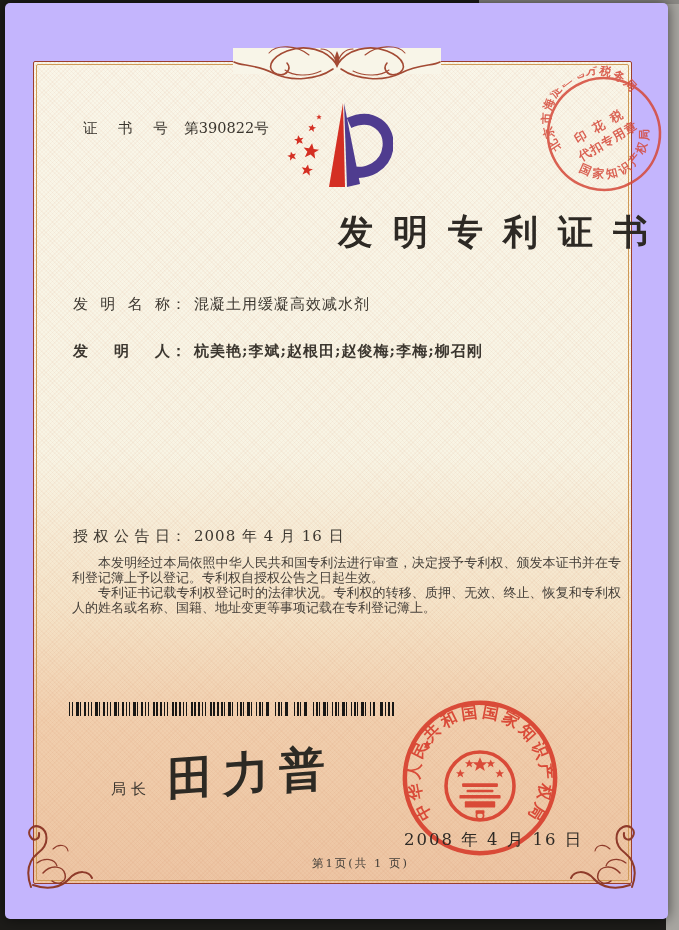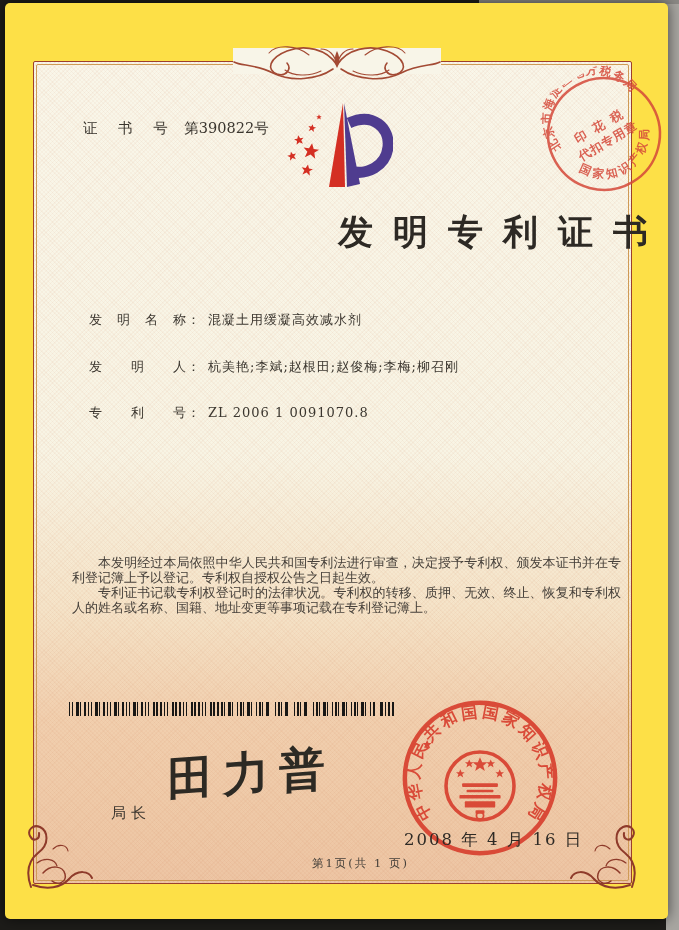--- a/index.html
+++ b/index.html
@@ -5,21 +5,21 @@
   html,body{margin:0;padding:0;}
   body{
     width:679px;height:930px;position:relative;overflow:hidden;
     background:#1d1c19;
     font-family:"DejaVu Serif","Liberation Serif",serif;
   }
   .scan-strip-right{position:absolute;right:0;top:0;width:13px;height:100%;background:#a8a6a1;}
   .scan-strip-top{position:absolute;right:0;top:0;width:200px;height:4px;background:#8b8985;}
   .paper{
     position:absolute;left:5px;top:3px;width:663px;height:916px;
-    background:#fde047;border-radius:5px;
+    background:#c4b5fd;border-radius:5px;
     box-shadow:0 0 14px rgba(0,0,0,.6);
   }
   
   .frame{
     position:absolute;left:28px;top:58px;width:597px;height:821px;
     border:1.5px solid #9c3f2c;border-radius:2px;
     background:
       repeating-linear-gradient(45deg, rgba(195,105,62,.05) 0 1px, rgba(0,0,0,0) 1px 3px),
       repeating-linear-gradient(-45deg, rgba(195,105,62,.05) 0 1px, rgba(0,0,0,0) 1px 3px),
       linear-gradient(180deg,#f9f6e9 0%,#f8f4e4 48%,#f5e4c9 66%,#f1cfae 80%,#eec8a6 94%,#edc5a4 100%);
@@ -32,41 +32,41 @@
   .corner-bl{left:18px;bottom:26px;}
   .corner-br{right:28px;bottom:26px;transform:scaleX(-1);}
 
   .cert-no{position:absolute;left:78px;top:116px;font-size:14.5px;color:#3a352e;z-index:4;}
   .cert-no .lbl{letter-spacing:8px;margin-right:4px;}
   .logo{position:absolute;left:278px;top:98px;z-index:4;}
   .title{
     position:absolute;left:0;top:206px;width:100%;text-align:right;
     font-size:35px;font-weight:700;color:#2d2924;letter-spacing:20px;text-indent:20px;z-index:4;
   }
-  .field{position:absolute;left:84px;font-size:13px;color:#3b362f;z-index:4;white-space:nowrap;margin-top:16px;}
+  .field{position:absolute;left:68px;font-size:15px;color:#3b362f;z-index:4;white-space:nowrap;}
   .flabel{display:inline-block;width:98px;text-align:justify;text-align-last:justify;letter-spacing:1px;}
   .fcolon{margin:0 2px 0 0;}
   .fvalue{margin-left:6px;letter-spacing:1px;}
-  .f1{top:292px;} .f2{top:339px;} .f3{top:385px;} .f4{top:431px;} .f5{top:478px;} .f6{top:524px;}
+  .f1{top:292px;} .f2{top:339px;font-weight:bold;} .f3{top:385px;} .f4{top:431px;} .f5{top:478px;} .f6{top:524px;}
 
   .body-text{position:absolute;left:67px;top:552px;width:549px;z-index:4;}
   .body-text p{margin:0;text-indent:2em;text-align:justify;font-size:13px;line-height:15px;color:#46403a;}
 
   .barcode{
     position:absolute;left:64px;top:699px;width:328px;height:14px;z-index:4;
     background:repeating-linear-gradient(90deg,
       #181715 0 1.5px, rgba(0,0,0,0) 1.5px 3.5px,
       #181715 3.5px 4.5px, rgba(0,0,0,0) 4.5px 7.5px,
       #181715 7.5px 10px, rgba(0,0,0,0) 10px 11.5px,
       #181715 11.5px 12.5px, rgba(0,0,0,0) 12.5px 15.5px,
       #181715 15.5px 17px, rgba(0,0,0,0) 17px 19px);
   }
   .main-seal{position:absolute;left:390px;top:690px;z-index:5;opacity:.92;}
   .issue-date{position:absolute;left:399px;top:826px;font-size:16.5px;color:#2e2a25;letter-spacing:2px;z-index:6;}
-  .signer{position:absolute;left:106px;top:801px;font-size:15px;letter-spacing:5px;color:#3a352e;z-index:4;}
+  .signer{position:absolute;left:106px;top:777px;font-size:15px;letter-spacing:5px;color:#3a352e;z-index:4;}
   .signature{
     position:absolute;left:162px;top:740px;font-size:46px;color:#2d2a24;z-index:4;
     transform:rotate(-4deg) skewX(-4deg);letter-spacing:10px;font-weight:600;
   }
   .footer{position:absolute;left:0;top:853px;width:100%;text-align:center;font-size:11.5px;letter-spacing:2px;color:#45403a;z-index:4;margin-left:24px;}
   .tax-stamp{position:absolute;left:536px;top:68px;z-index:5;transform:rotate(-30deg);opacity:.85;}
 </style>
 </head>
 <body>
 
@@ -132,22 +132,22 @@
   </svg>
 
   <div class="title">发明专利证书</div>
 
   <div class="field f1">
     <span class="flabel">发 明 名 称</span><span class="fcolon">：</span><span class="fvalue">混凝土用缓凝高效减水剂</span>
   </div>
   <div class="field f2">
     <span class="flabel">发　明　人</span><span class="fcolon">：</span><span class="fvalue">杭美艳;李斌;赵根田;赵俊梅;李梅;柳召刚</span>
   </div>
-  <div class="field f3">
-    <span class="flabel">专　利　号</span><span class="fcolon">：</span><span class="fvalue">ZL 2006 1 0091070.8</span>
+  <div class="field f6">
+    <span class="flabel">授权公告日</span><span class="fcolon">：</span><span class="fvalue">2008 年 4 月 16 日</span>
   </div>
 
   <div class="body-text">
     <p>本发明经过本局依照中华人民共和国专利法进行审查，决定授予专利权、颁发本证书并在专利登记簿上予以登记。专利权自授权公告之日起生效。</p>
     <p>专利证书记载专利权登记时的法律状况。专利权的转移、质押、无效、终止、恢复和专利权人的姓名或名称、国籍、地址变更等事项记载在专利登记簿上。</p>
   </div>
 
   <div class="barcode"></div>
 
   <svg class="main-seal" width="170" height="170" viewBox="0 0 190 190">

